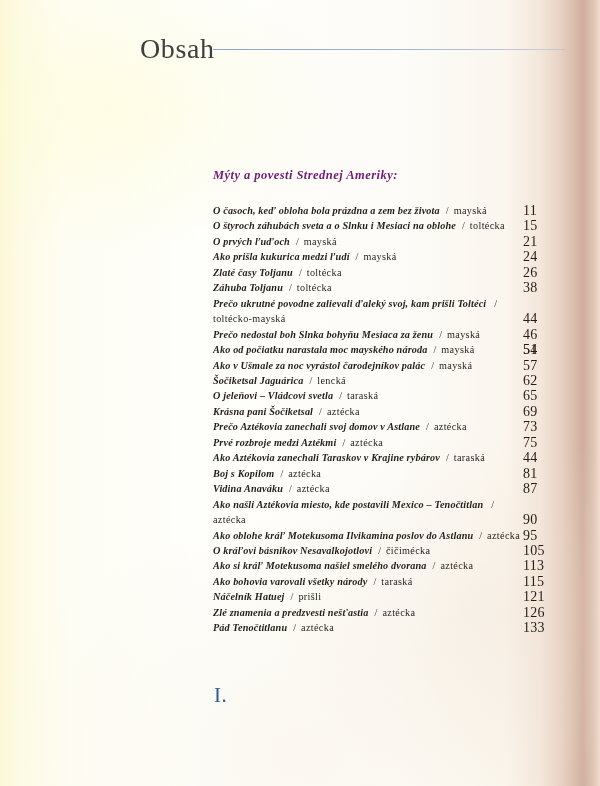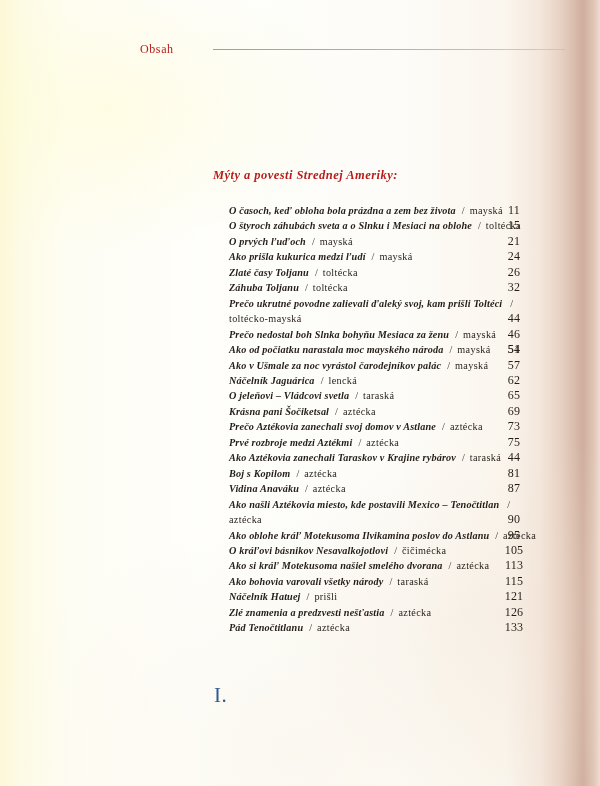--- a/index.html
+++ b/index.html
@@ -55,23 +55,23 @@
     left: 0;
     top: 36px;
     width: 600px;
     height: 34px;
   }
   .obsah-title {
     position: absolute;
     left: 140px;
     top: 0;
     font-family: "Liberation Serif", serif;
-    font-size: 12px;
+    font-size: 28px;
     letter-spacing: 0.6px;
-    color: #b91c1c;
+    color: #404040;
     line-height: 26px;
     white-space: nowrap;
   }
   .header-rule {
     position: absolute;
     left: 213px;
     top: 13px;
     width: 352px;
     height: 1px;
     background: linear-gradient(to right,
@@ -87,29 +87,29 @@
     left: 213px;
     top: 168px;
     width: 340px;
   }
   .section-heading {
     font-family: "Liberation Serif", serif;
     font-style: italic;
     font-weight: bold;
     font-size: 12.5px;
     letter-spacing: 0.45px;
-    color: #b91c1c;
+    color: #701a75;
     margin: 0 0 20px 0;
     white-space: nowrap;
   }
 
   
   .toc-list {
     list-style: none;
-    margin: 16px;
+    margin: 0;
     padding: 0;
   }
   .toc-entry {
     position: relative;
     font-size: 10.2px;
     color: #241d17;
     line-height: 15.45px;
     margin: 0;
     padding-right: 34px;
   }
@@ -128,27 +128,27 @@
     padding: 0 5px 0 6px;
     color: #3a312a;
   }
   .entry-tradition {
     font-style: normal;
     font-weight: normal;
     letter-spacing: 0.35px;
   }
   .entry-page {
     position: absolute;
-    right: 8px;
+    right: 0;
     bottom: 0;
     width: 30px;
-    text-align: center;
+    text-align: left;
     font-style: normal;
     font-weight: normal;
-    font-size: 12px;
+    font-size: 14px;
     letter-spacing: 0.2px;
     color: #241d17;
   }
   
   .toc-entry.wrapped .entry-line:first-child .entry-sep {
     padding-left: 8px;
     padding-right: 0;
   }
 
   
@@ -194,21 +194,21 @@
         <li class="toc-entry">
           <span class="entry-line"><span class="entry-title">Ako prišla kukurica medzi ľudí</span><span class="entry-sep">/</span><span class="entry-tradition">mayská</span></span>
           <span class="entry-page">24</span>
         </li>
         <li class="toc-entry">
           <span class="entry-line"><span class="entry-title">Zlaté časy Toljanu</span><span class="entry-sep">/</span><span class="entry-tradition">toltécka</span></span>
           <span class="entry-page">26</span>
         </li>
         <li class="toc-entry">
           <span class="entry-line"><span class="entry-title">Záhuba Toljanu</span><span class="entry-sep">/</span><span class="entry-tradition">toltécka</span></span>
-          <span class="entry-page">32</span>
+          <span class="entry-page">38</span>
         </li>
         <li class="toc-entry wrapped">
           <span class="entry-line"><span class="entry-title">Prečo ukrutné povodne zalievali ďaleký svoj, kam prišli Toltéci</span><span class="entry-sep">/</span></span>
           <span class="entry-line"><span class="entry-tradition">toltécko-mayská</span></span>
           <span class="entry-page">44</span>
         </li>
         <li class="toc-entry">
           <span class="entry-line"><span class="entry-title">Prečo nedostal boh Slnka bohyňu Mesiaca za ženu</span><span class="entry-sep">/</span><span class="entry-tradition">mayská</span></span>
           <span class="entry-page">46</span>
         </li>
@@ -217,21 +217,21 @@
           <span class="entry-page">51</span>
         </li>
         <li class="toc-entry">
           <span class="entry-page">54</span>
         </li>
         <li class="toc-entry">
           <span class="entry-line"><span class="entry-title">Ako v Ušmale za noc vyrástol čarodejníkov palác</span><span class="entry-sep">/</span><span class="entry-tradition">mayská</span></span>
           <span class="entry-page">57</span>
         </li>
         <li class="toc-entry">
-          <span class="entry-line"><span class="entry-title">Náčelník Jaguárica</span><span class="entry-sep">/</span><span class="entry-tradition">lencká</span></span>
+          <span class="entry-line"><span class="entry-title">Šočiketsal Jaguárica</span><span class="entry-sep">/</span><span class="entry-tradition">lencká</span></span>
           <span class="entry-page">62</span>
         </li>
         <li class="toc-entry">
           <span class="entry-line"><span class="entry-title">O jeleňovi – Vládcovi svetla</span><span class="entry-sep">/</span><span class="entry-tradition">taraská</span></span>
           <span class="entry-page">65</span>
         </li>
         <li class="toc-entry">
           <span class="entry-line"><span class="entry-title">Krásna pani Šočiketsal</span><span class="entry-sep">/</span><span class="entry-tradition">aztécka</span></span>
           <span class="entry-page">69</span>
         </li>

